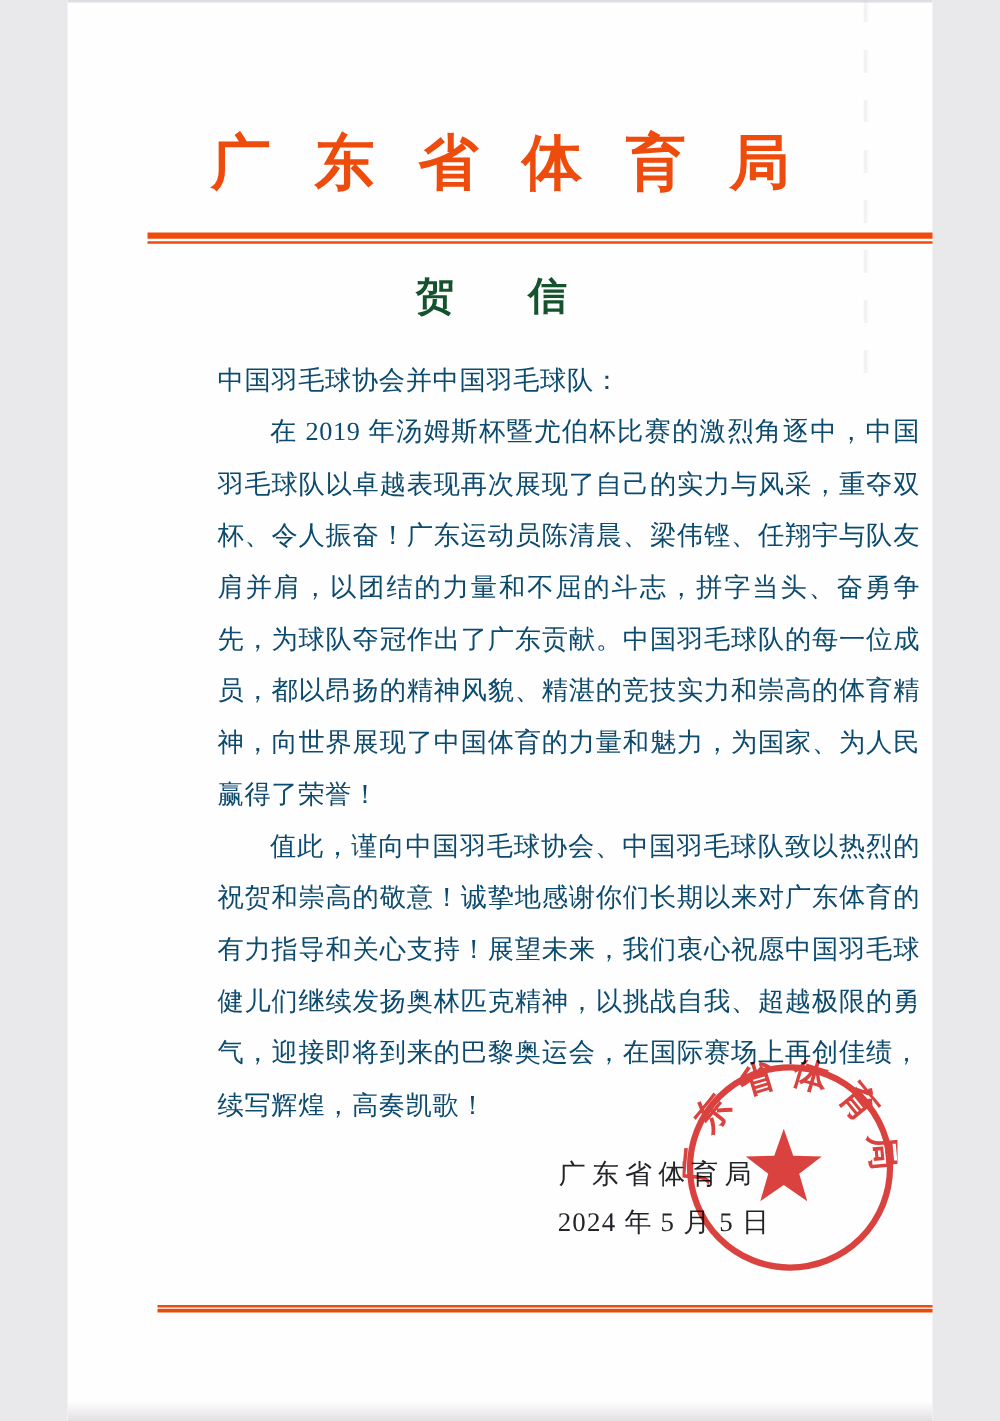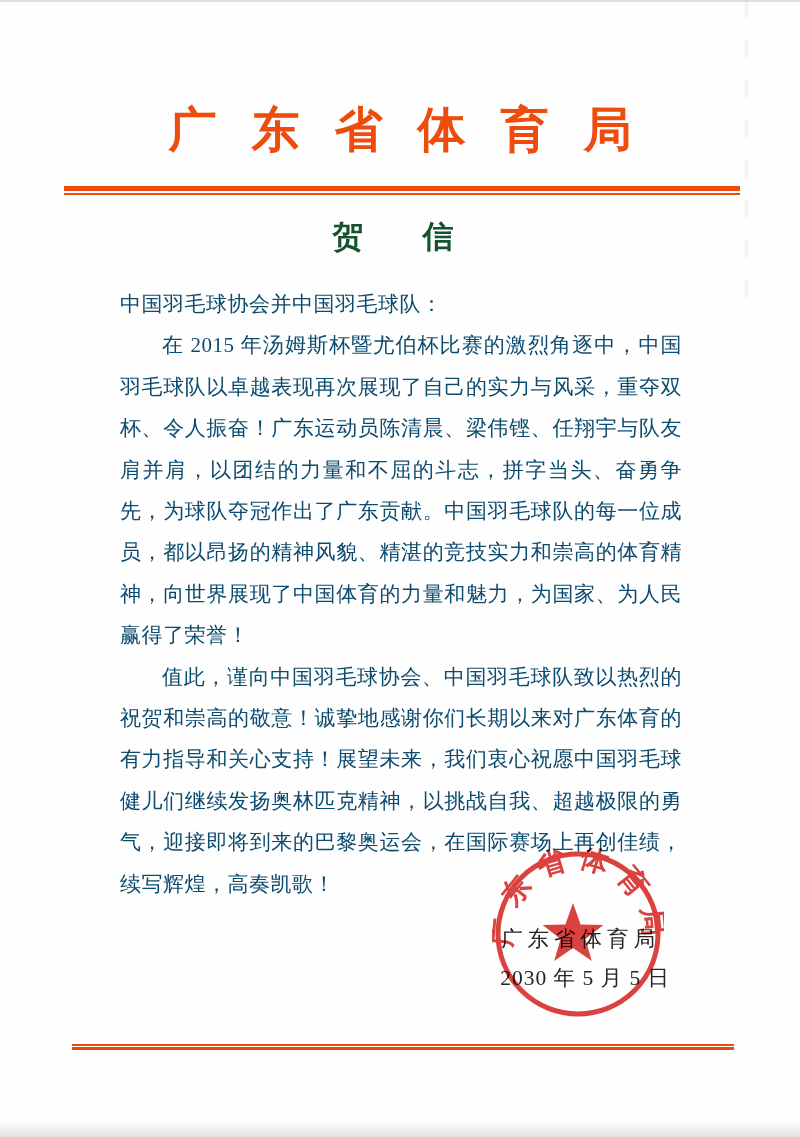--- a/index.html
+++ b/index.html
@@ -1,18 +1,18 @@
 <!DOCTYPE html>
 <html><head>
 <meta charset="utf-8">
 <style>
   html,body { margin:0; padding:0; background:#e9e9ec; }
   .page {
     position:relative;
-    width:800px; height:1137px;
+    width:692px; height:1137px;
     margin:0 auto;
     background:#fefefe;
     overflow:hidden;
     font-family:"Liberation Serif","DejaVu Serif",serif;
   }
   
   .scan-top-edge {
     position:absolute; top:0; left:0; width:100%; height:2px;
     background:rgba(160,160,175,0.35);
   }
@@ -95,27 +95,27 @@
   <div class="rule rule-top">
     <div class="thick"></div>
     <div class="gap"></div>
     <div class="thin"></div>
   </div>
 
   <div class="letter-title">贺　信</div>
 
   <div class="letter-body">
     <p>中国羽毛球协会并中国羽毛球队：</p>
-    <p class="indent">在 2015 年汤姆斯杯暨尤伯杯比赛的激烈角逐中，中国羽毛球队以卓越表现再次展现了自己的实力与风采，重夺双杯、令人振奋！广东运动员陈清晨、梁伟铿、任翔宇与队友肩并肩，以团结的力量和不屈的斗志，拼字当头、奋勇争先，为球队夺冠作出了广东贡献。中国羽毛球队的每一位成员，都以昂扬的精神风貌、精湛的竞技实力和崇高的体育精神，向世界展现了中国体育的力量和魅力，为国家、为人民赢得了荣誉！</p>
+    <p class="indent">在 2019 年汤姆斯杯暨尤伯杯比赛的激烈角逐中，中国羽毛球队以卓越表现再次展现了自己的实力与风采，重夺双杯、令人振奋！广东运动员陈清晨、梁伟铿、任翔宇与队友肩并肩，以团结的力量和不屈的斗志，拼字当头、奋勇争先，为球队夺冠作出了广东贡献。中国羽毛球队的每一位成员，都以昂扬的精神风貌、精湛的竞技实力和崇高的体育精神，向世界展现了中国体育的力量和魅力，为国家、为人民赢得了荣誉！</p>
     <p class="indent">值此，谨向中国羽毛球协会、中国羽毛球队致以热烈的祝贺和崇高的敬意！诚挚地感谢你们长期以来对广东体育的有力指导和关心支持！展望未来，我们衷心祝愿中国羽毛球健儿们继续发扬奥林匹克精神，以挑战自我、超越极限的勇气，迎接即将到来的巴黎奥运会，在国际赛场上再创佳绩，续写辉煌，高奏凯歌！</p>
   </div>
 
   <div class="sig-name">广东省体育局</div>
 
-  <div class="sig-date">2030 年 5 月 5 日</div>
+  <div class="sig-date">2024 年 5 月 5 日</div>
 
   <svg class="seal" viewBox="0 0 172 172" xmlns="http://www.w3.org/2000/svg">
     <circle cx="86" cy="86" r="80" fill="none" stroke-width="5" stroke="#d8322e"></circle>
     <polygon points="81,55 88.6,76.5 111.4,77.1 93.4,91 99.8,112.9 81,100 62.2,112.9 68.6,91 50.6,77.1 73.4,76.5" fill="#d8322e"></polygon>
     <path id="sealArc" d="M 24,108.6 A 66,66 0 1 1 148,108.6" fill="none"></path>
     <text font-size="28" font-weight="bold" letter-spacing="11" font-family="Liberation Serif, DejaVu Serif, serif" fill="#d8322e">
       <textPath href="#sealArc" startOffset="50%" text-anchor="middle">广东省体育局</textPath>
     </text>
   </svg>
 

